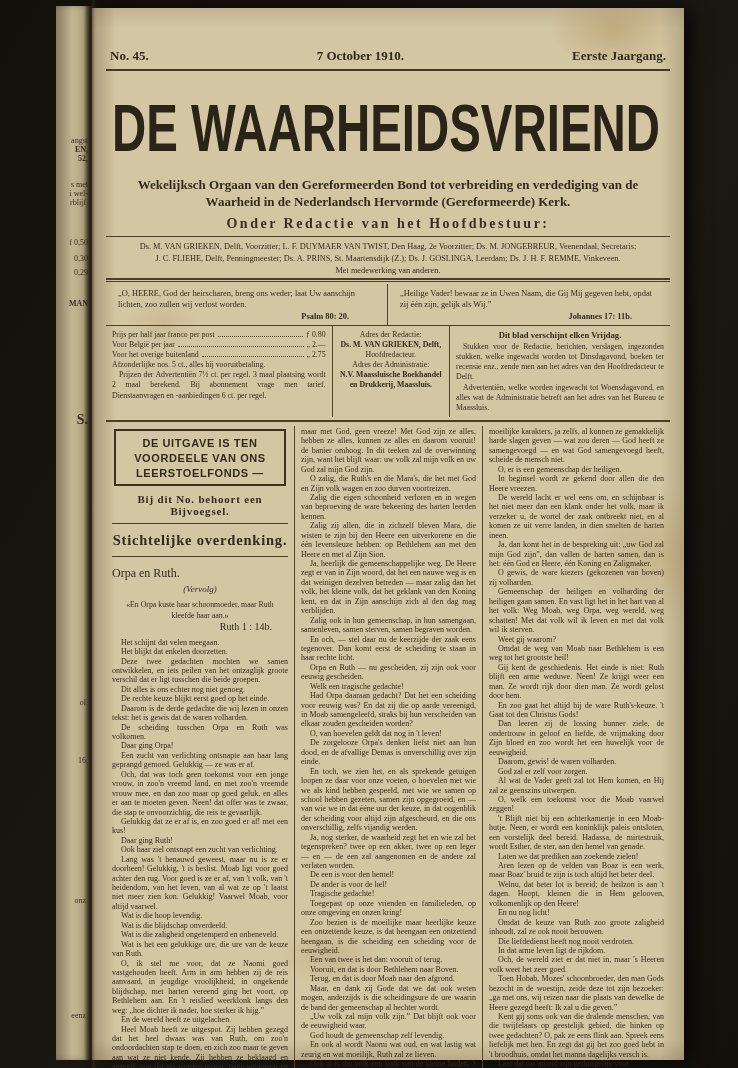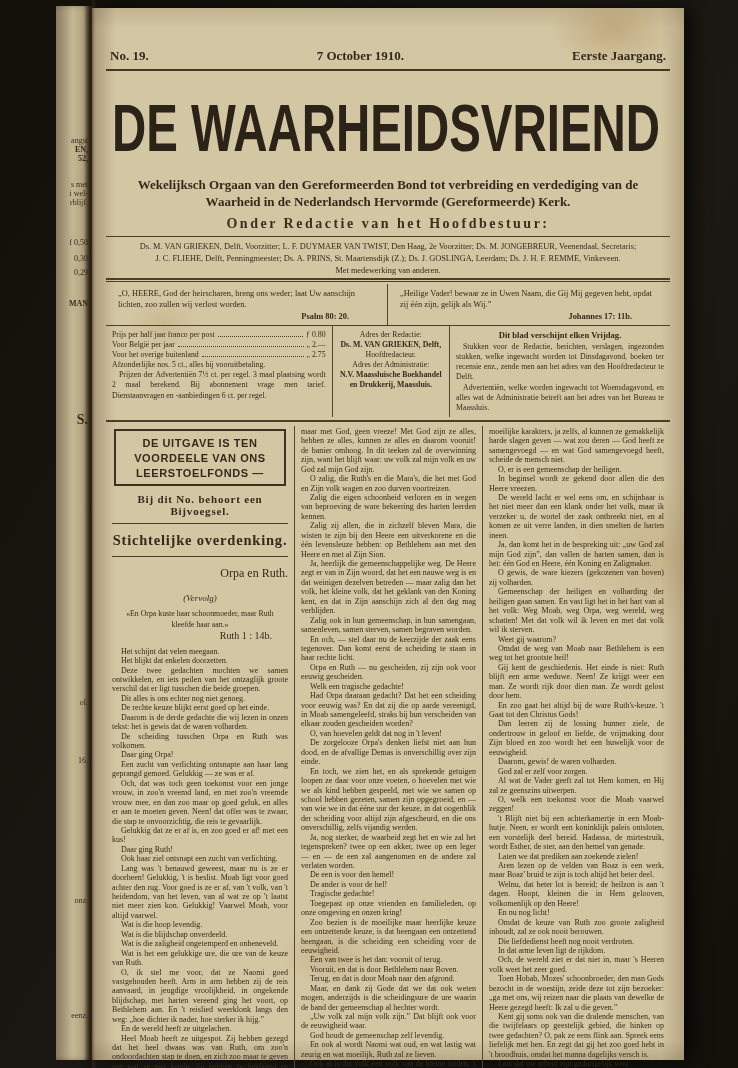--- a/index.html
+++ b/index.html
@@ -60,21 +60,21 @@
   .columns { display:flex; height:676px; overflow:hidden; margin-top:3px; border-top:2px solid #4c3d28; padding-top:4px; }
   .col { width:33.333%; padding:1px 6px 0; }
   .col + .col { border-left:1px solid #55442c; }
 
   .fund-box { border:2px solid #3e321f; padding:5px 8px 4px; margin:2px 2px 7px; text-align:center;
     font-family:"Liberation Sans", sans-serif; font-weight:bold; font-size:11px; letter-spacing:.6px; line-height:1.35; }
   .supplement { text-align:center; font-weight:bold; font-size:11px; letter-spacing:.8px;
     border-bottom:1px solid #4c3d28; padding-bottom:6px; margin-bottom:5px; }
   .section-head { text-align:center; font-weight:bold; font-size:14.5px; letter-spacing:.8px;
     border-bottom:1px solid #4c3d28; padding:3px 0 7px; margin-bottom:9px; }
-  .article-title { text-align:right; font-size:12px; margin-bottom:12px; }
+  .article-title { text-align:left; font-size:12px; margin-bottom:3px; }
   .article-sub { text-align:center; font-style:italic; font-size:9px; margin-bottom:6px; }
   .verse { font-size:7.8px; text-align:center; line-height:1.3; padding:0 8px; }
   .verse-ref { font-size:10px; text-align:right; padding-right:16px; margin-bottom:6px; }
 
   p.body { font-size:8px; line-height:1.18; text-align:justify; text-indent:9px; color:#34291b; }
   p.body.noindent { text-indent:0; }
 </style>
 </head>
 <body>
 
@@ -95,21 +95,21 @@
     <span class="frag" style="top:692px">ol.</span>
     <span class="frag" style="top:750px">16.</span>
     <span class="frag" style="top:890px">onz.</span>
     <span class="frag" style="top:1005px">eenz.</span>
   </div>
   <div class="crease"></div>
 
   <div class="page">
 
     <div class="topbar">
-      <span>No. 19.</span>
+      <span>No. 45.</span>
       <span>7 October 1910.</span>
       <span>Eerste Jaargang.</span>
     </div>
 
     <div class="masthead">
       <svg width="560" height="76" viewBox="0 0 560 76">
         <text x="280" y="60" text-anchor="middle" textLength="548" lengthAdjust="spacingAndGlyphs" font-family="Liberation Sans, sans-serif" font-weight="bold" font-size="66" fill="#2b2318">DE WAARHEIDSVRIEND</text>
       </svg>
     </div>
 

